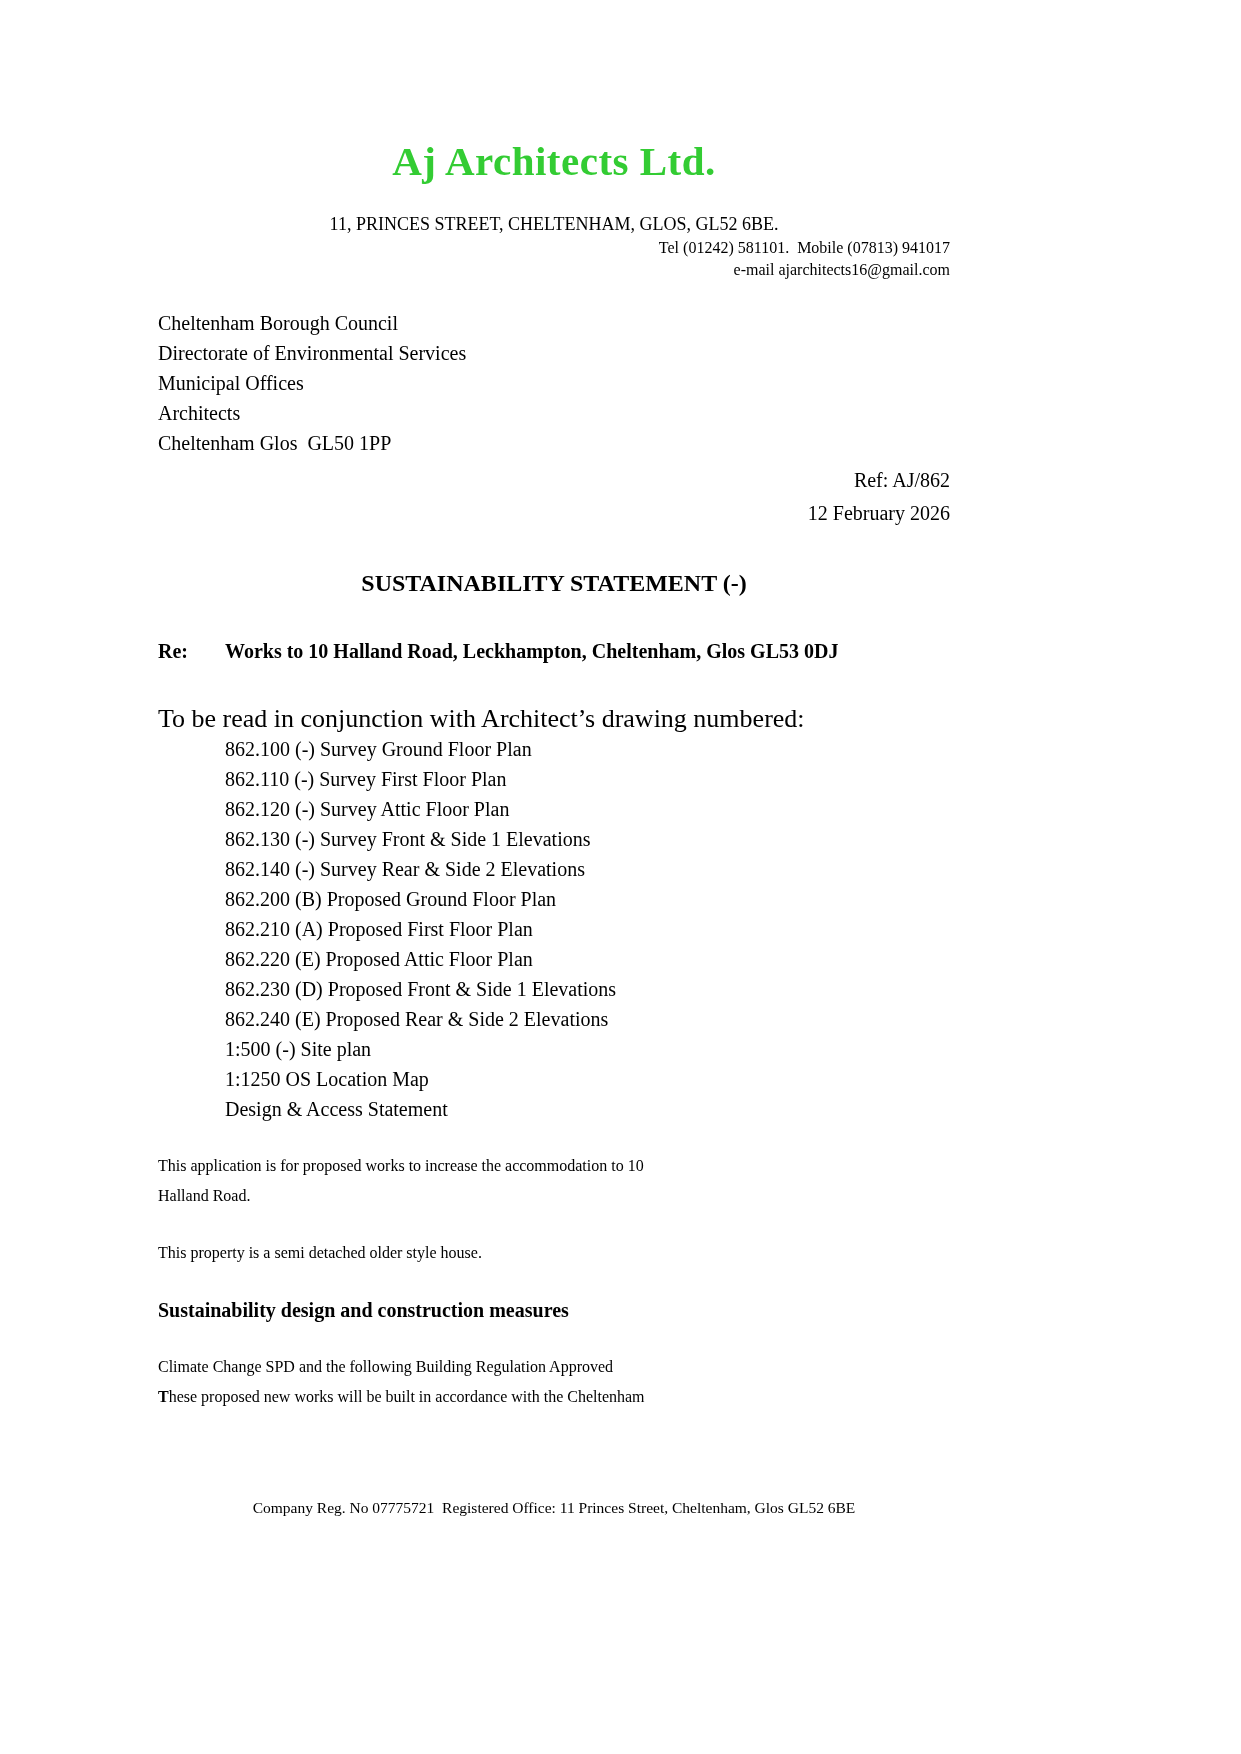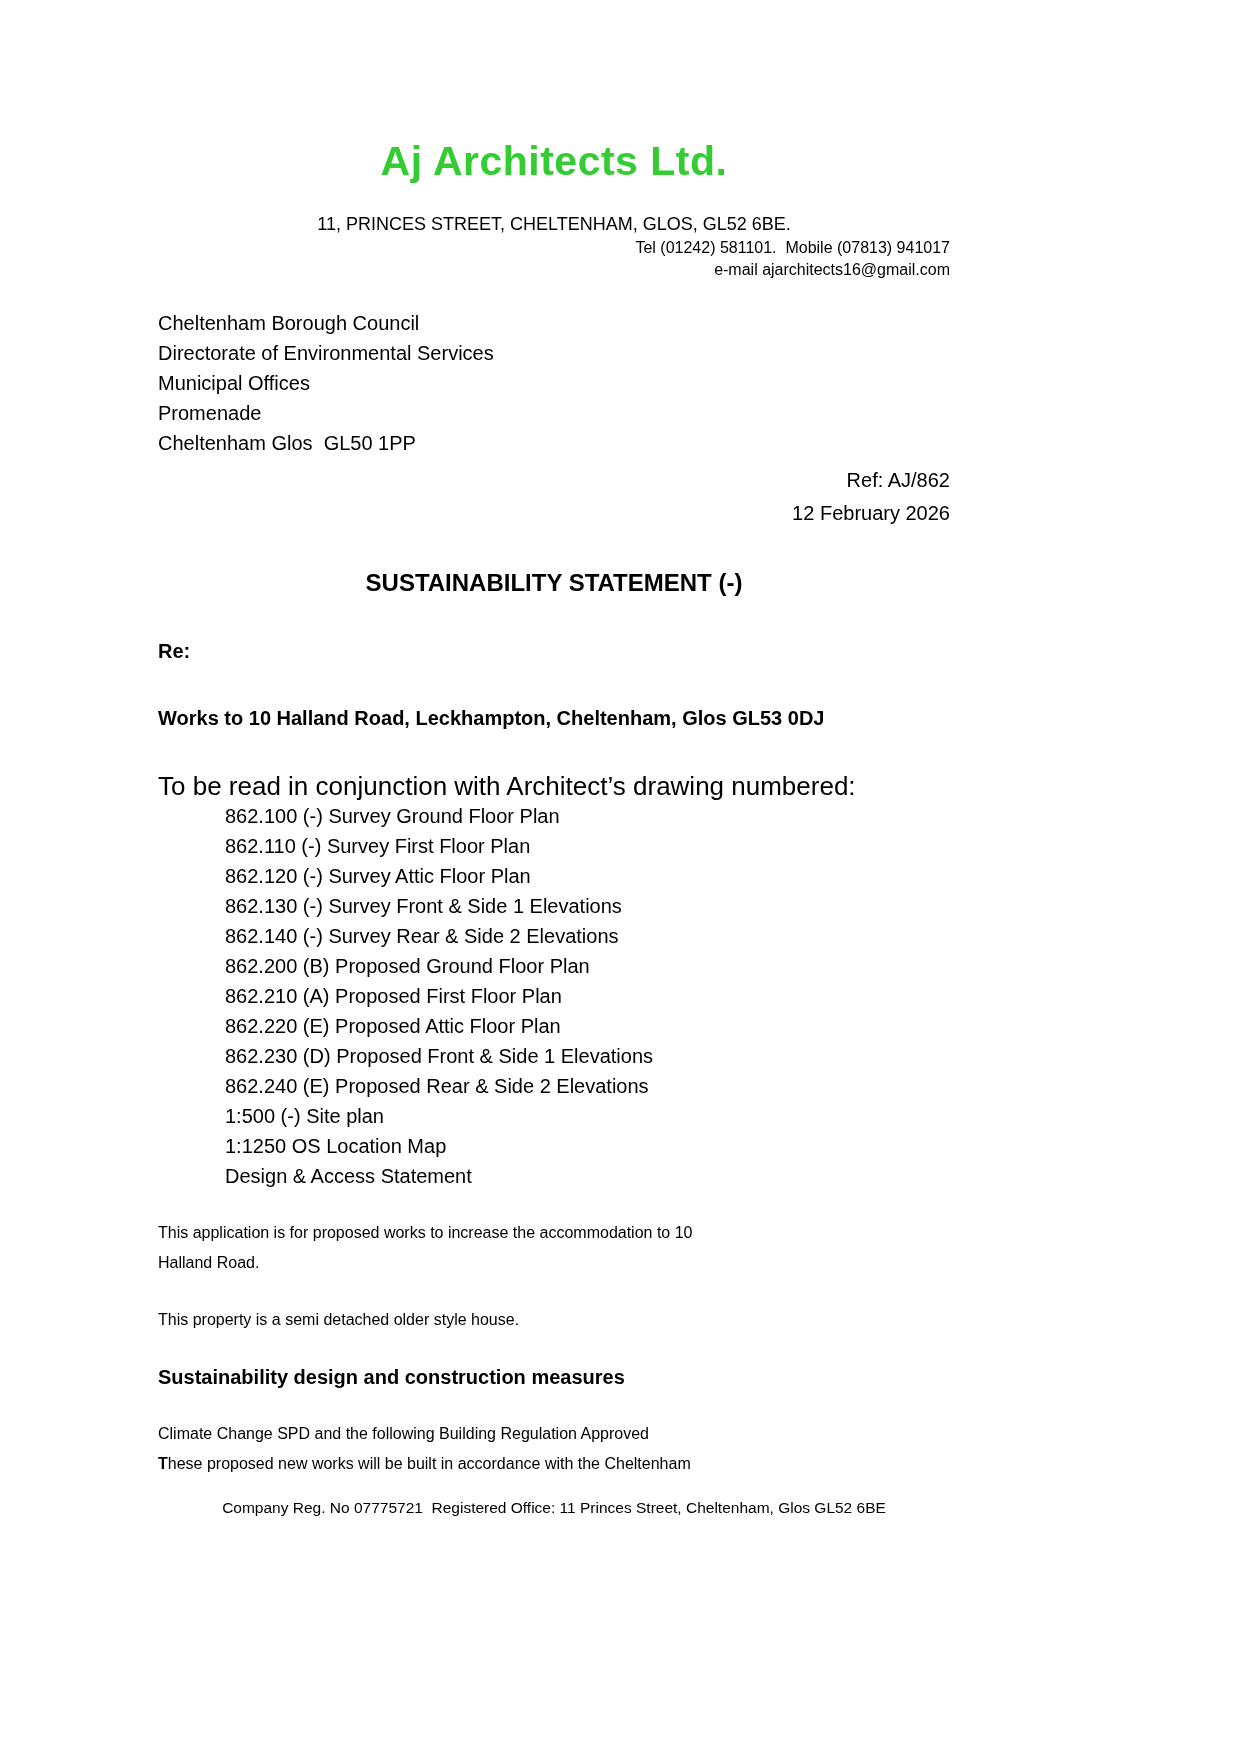--- a/index.html
+++ b/index.html
@@ -4,21 +4,21 @@
 <style>
   * { margin: 0; padding: 0; box-sizing: border-box; }
   html, body { background: #ffffff; }
   body { width: 1241px; }
 
   .page {
     position: relative;
     width: 1241px;
     height: 1674px;
     background: #ffffff;
-    font-family: Liberation Sans, sans-serif;
+    font-family: Liberation Serif, serif;
     color: #000000;
     overflow: hidden;
     padding-left: 8px;
   }
 
   .content {
     position: absolute;
     left: 158px;
     top: 0;
     width: 792px;
@@ -53,21 +53,20 @@
     line-height: 30px;
   }
 
   
   .re-line {
     margin-top: 38px;
     display: flex;
     font-weight: bold;
     font-size: 20px;
     line-height: 30px;
-    flex-direction: column;
   }
   .re-label { width: 67px; flex: 0 0 67px; }
 
   
   .intro { margin-top: 38px; font-size: 26px; line-height: 30px; }
   .drawings { margin-left: 67px; font-size: 20px; line-height: 30px; }
   .para { margin-top: 27px; font-size: 16px; line-height: 30px; }
   .section-heading { margin-top: 27px; font-size: 20px; line-height: 30px; font-weight: bold; }
   .lead-bold { font-weight: bold; }
 
@@ -92,21 +91,21 @@
       <h1 class="company-name" style="color: rgb(51, 204, 51);">Aj Architects Ltd.</h1>
       <div class="lh-address line">11, PRINCES STREET, CHELTENHAM, GLOS, GL52 6BE.</div>
       <div class="lh-contact line">Tel (01242) 581101.  Mobile (07813) 941017</div>
       <div class="lh-contact line">e-mail ajarchitects16@gmail.com</div>
     </header>
 
     <section class="recipient">
       <div class="line">Cheltenham Borough Council</div>
       <div class="line">Directorate of Environmental Services</div>
       <div class="line">Municipal Offices</div>
-      <div class="line">Promenade</div>
+      <div class="line">Architects</div>
       <div class="line">Cheltenham Glos  GL50 1PP</div>
     </section>
 
     <section class="meta">
       <div class="line">Ref: AJ/862</div>
       <div class="line">12 February 2026</div>
     </section>
 
     <div class="stmt-title line">SUSTAINABILITY STATEMENT (-)</div>
 

